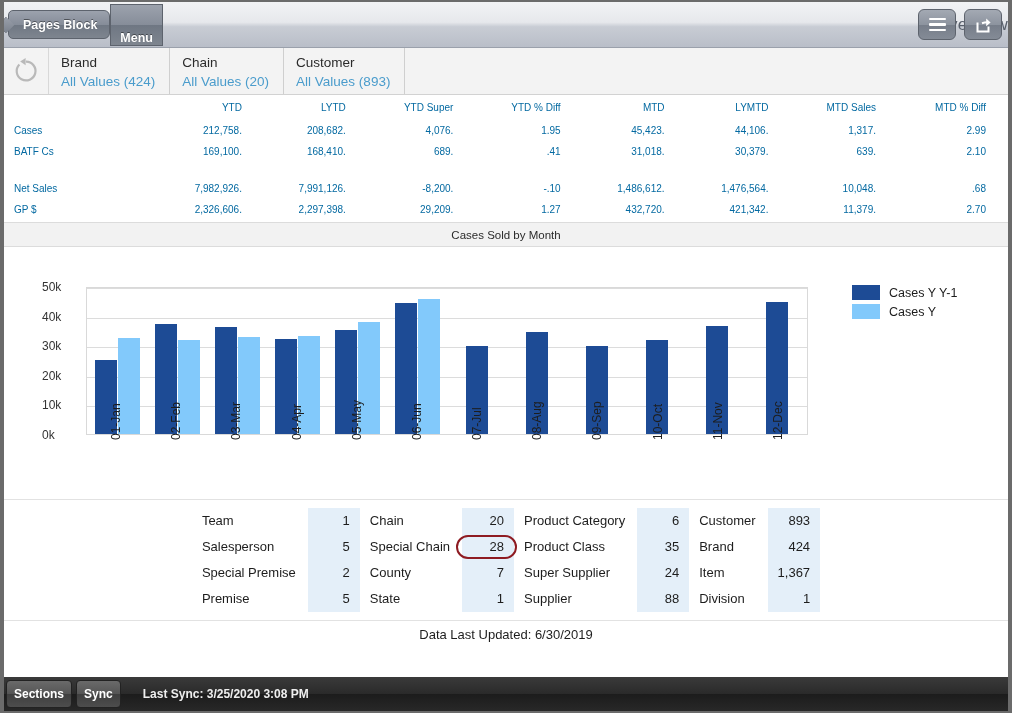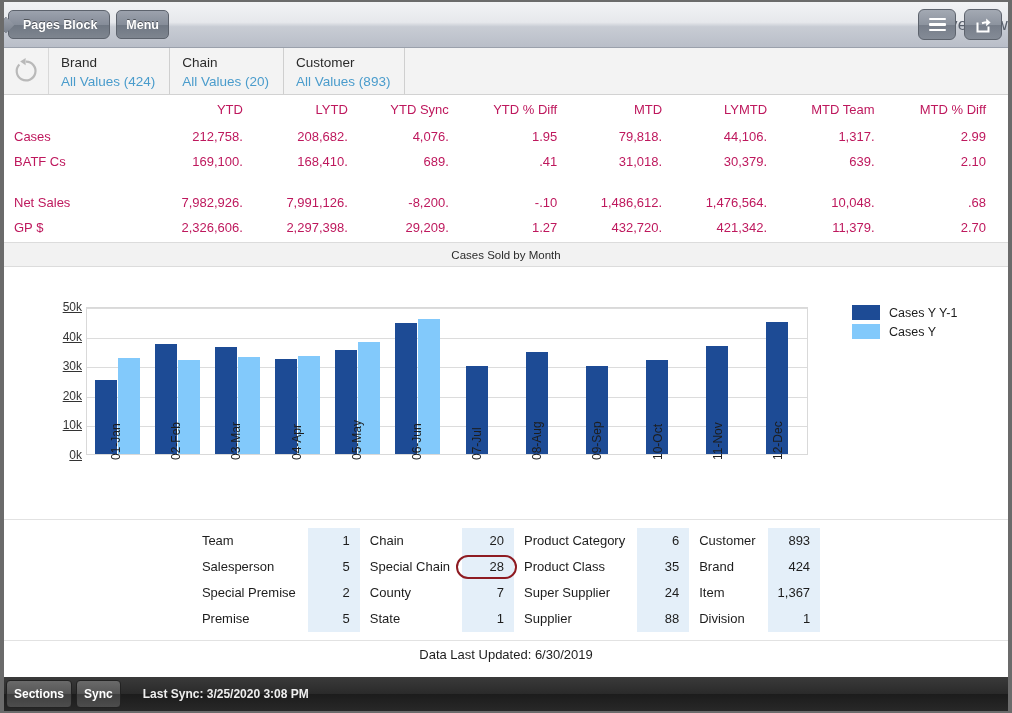--- a/index.html
+++ b/index.html
@@ -41,21 +41,21 @@
     left: 0; right: 0;
     text-align: right;
     font-size: 17px;
     color: #585f6b;
     letter-spacing: .2px;
     pointer-events: none;
   }
   .btn-group-left {
     display: flex;
     align-items: center;
-    gap: 6px;
+    gap: 0;
     margin-left: 4px;
     z-index: 2;
   }
   .btn-back {
     position: relative;
     height: 29px;
     padding: 0 12px 0 14px;
     display: flex;
     align-items: center;
     font-size: 12.5px;
@@ -74,31 +74,31 @@
     left: -9px; top: 50%;
     width: 11px; height: 11px;
     margin-top: -5.5px;
     background: linear-gradient(135deg, #9aa0ab 0%, #7a818d 100%);
     border-left: 1px solid #5d636d;
     border-bottom: 1px solid #5d636d;
     transform: rotate(45deg);
     border-radius: 0 0 0 3px;
   }
   .btn-plain {
-    height: 29px;
+    height: 42px;
     padding: 0 9px;
     display: flex;
-    align-items: center;
+    align-items: flex-end;
     font-size: 12.5px;
     font-weight: bold;
     color: #ffffff;
     text-shadow: 0 -1px 0 rgba(0,0,0,.45);
     background: linear-gradient(to bottom, #9ca2ad 0%, #868d99 50%, #6f7783 51%, #7e858f 100%);
     border: 1px solid #5d636d;
-    border-radius: 5px;
+    border-radius: 0;
     box-sizing: border-box;
     cursor: pointer;
   }
   .btn-group-right {
     margin-left: auto;
     margin-right: 6px;
     display: flex;
     gap: 8px;
     z-index: 2;
   }
@@ -166,22 +166,22 @@
 
   
   .kpi {
     flex: 0 0 auto;
     padding: 6px 14px 2px 8px;
     box-sizing: border-box;
   }
   .kpi table {
     width: 100%;
     border-collapse: collapse;
-    font-size: 13px;
-    color: #be185d;
+    font-size: 10px;
+    color: #0369a1;
   }
   .kpi th {
     font-weight: normal;
     text-align: right;
     padding: 1px 8px 7px 8px;
     white-space: nowrap;
   }
   .kpi th.rowhead { width: 118px; }
   .kpi td {
     text-align: right;
@@ -224,25 +224,23 @@
   .gridline {
     position: absolute;
     left: 0; right: 0;
     height: 1px;
     background: #dcdcdc;
   }
   .ytick {
     position: absolute;
     right: 0;
     width: 40px;
-    text-align: right;
     font-size: 12px;
     color: #333;
     transform: translateY(-50%);
-    text-decoration: underline;
   }
   .yaxis-wrap {
     position: absolute;
     left: 30px; top: 40px;
     width: 48px; height: 148px;
   }
   .bars {
     position: absolute;
     left: 0; right: 0; bottom: 0; top: 0;
     display: flex;
@@ -456,36 +454,36 @@
     <div class="filter-spacer"></div>
   </div>
 
   <div class="kpi">
     <table>
       <thead>
         <tr>
           <th class="rowhead"></th>
           <th>YTD</th>
           <th>LYTD</th>
-          <th>YTD Sync</th>
+          <th>YTD Super</th>
           <th>YTD % Diff</th>
           <th>MTD</th>
           <th>LYMTD</th>
-          <th>MTD Team</th>
+          <th>MTD Sales</th>
           <th>MTD % Diff</th>
         </tr>
       </thead>
       <tbody id="kpi-body">
           <tr>
             <td class="rowhead">Cases</td>
             <td>212,758.</td>
             <td>208,682.</td>
             <td>4,076.</td>
             <td>1.95</td>
-            <td>79,818.</td>
+            <td>45,423.</td>
             <td>44,106.</td>
             <td>1,317.</td>
             <td>2.99</td>
           </tr>
           <tr>
             <td class="rowhead">BATF Cs</td>
             <td>169,100.</td>
             <td>168,410.</td>
             <td>689.</td>
             <td>.41</td>

